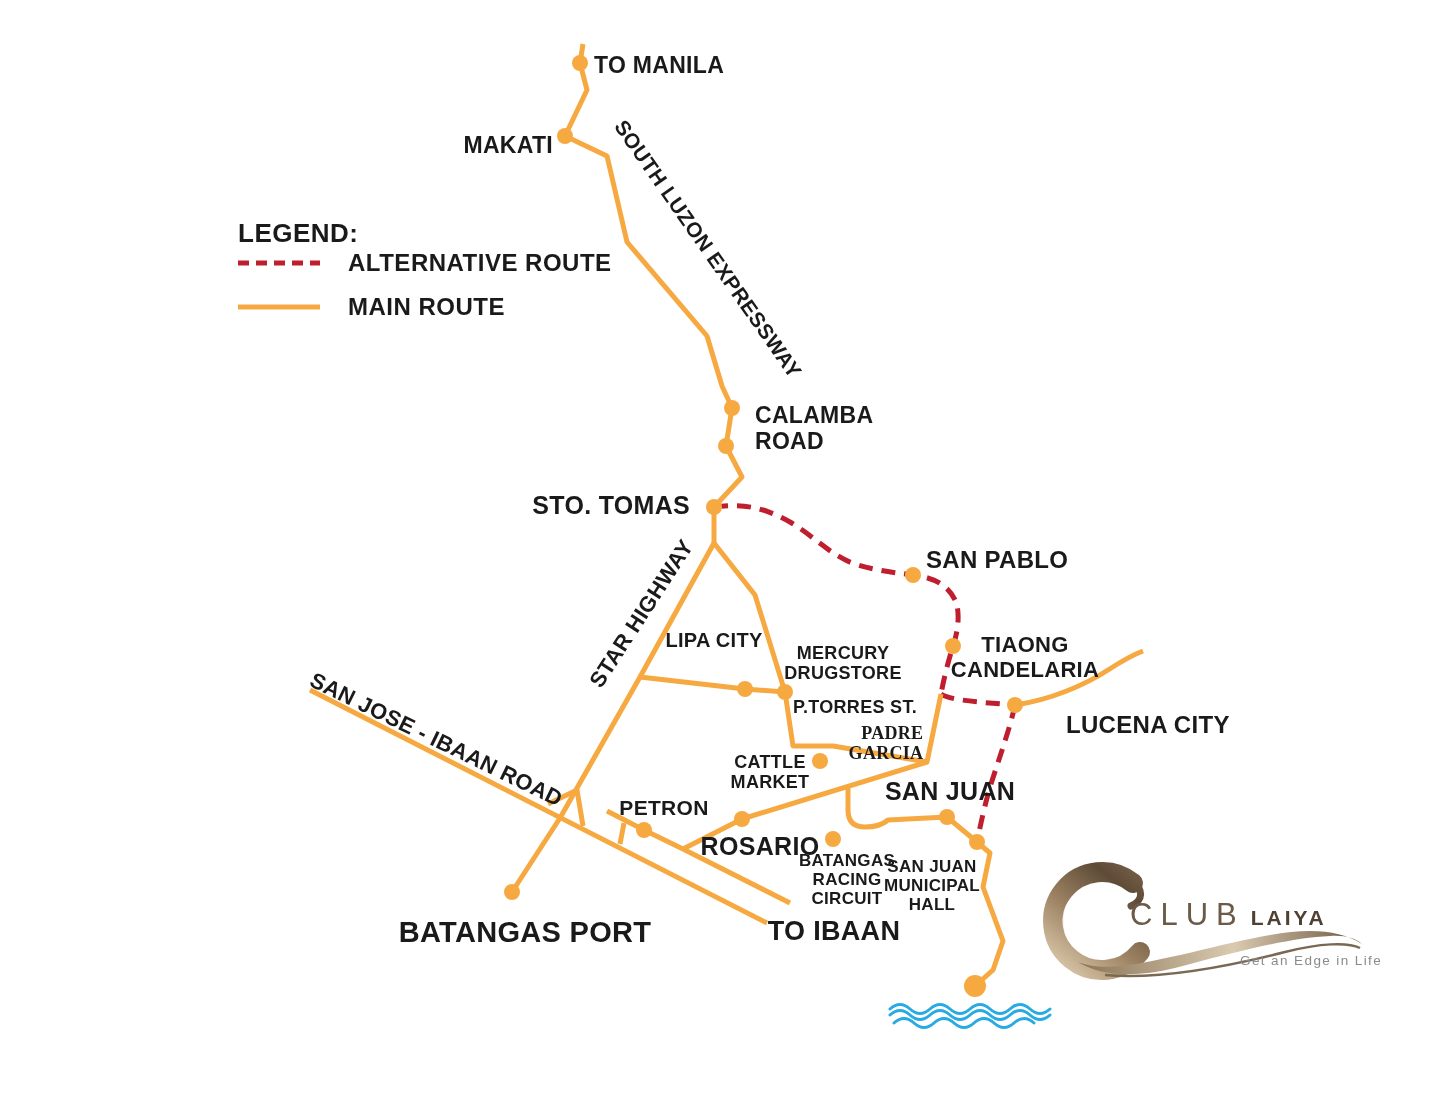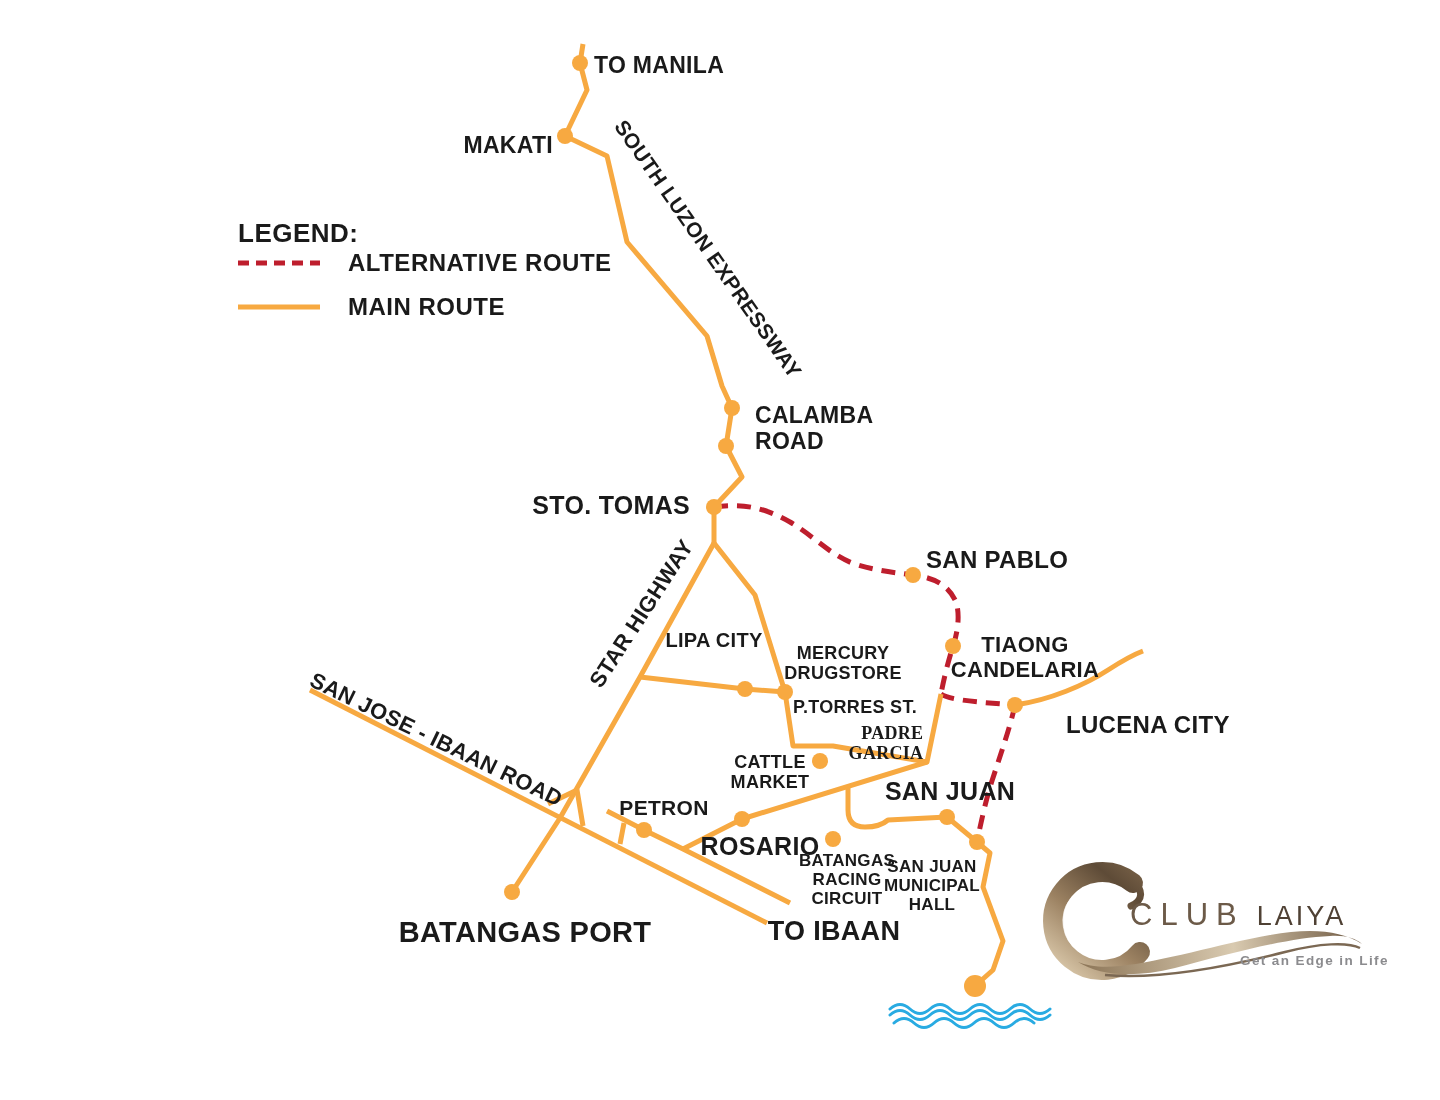--- a/index.html
+++ b/index.html
@@ -14,22 +14,22 @@
   #legend .legend-title{font-weight:700;font-size:26px;color:#1a1a1a;letter-spacing:.5px;}
   #legend .legend-row{display:flex;align-items:center;margin-bottom:16px;height:28px;}
   #legend .swatch{width:82px;height:10px;margin-right:28px;flex:0 0 auto;}
   #legend .legend-row span{font-weight:700;font-size:24px;color:#1a1a1a;letter-spacing:.5px;}
 
   
   #logo{position:absolute;left:1040px;top:850px;width:360px;height:140px;}
   #logo-svg{position:absolute;left:0;top:0;width:360px;height:140px;}
   #logo-word{position:absolute;left:90px;top:47px;display:flex;align-items:baseline;}
   #logo-word .w1{font-size:31px;font-weight:400;letter-spacing:8px;color:#6c5a48;}
-  #logo-word .w2{font-size:27px;font-weight:400;letter-spacing:3px;color:#4f4134;margin-left:12px;}
-  #logo-tagline{position:absolute;left:200px;top:103px;font-size:13.5px;font-weight:700;
+  #logo-word .w2{font-size:21px;font-weight:700;letter-spacing:3px;color:#4f4134;margin-left:6px;}
+  #logo-tagline{position:absolute;left:200px;top:103px;font-size:13.5px;font-weight:400;
                 color:#8b8b8e;letter-spacing:1.4px;}
 </style>
 </head>
 <body>
 
 <div id="stage">
 
   <svg id="map-svg" viewBox="0 0 1440 1100">
     <g id="g-alt">
         <path d="M714,507 C745,503 765,508 790,522 C815,537 828,553 852,563 C872,570 890,572 913,575 C938,578 950,588 956,602 C960,614 958,632 953,646 C948,662 944,678 941,694" fill="none" stroke="#BE1E2D" stroke-width="5" stroke-dasharray="14 9"></path>

